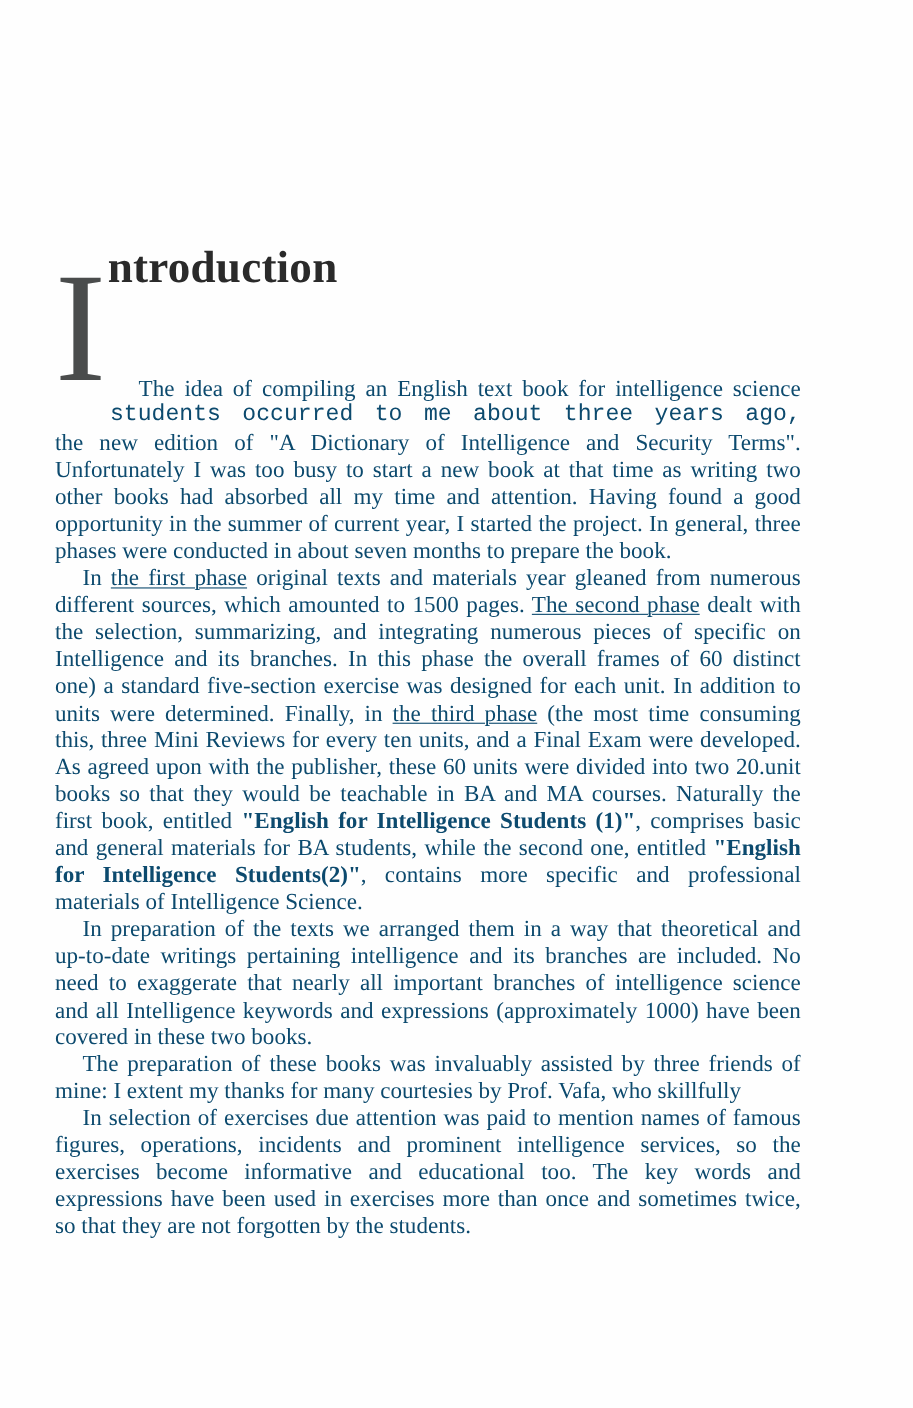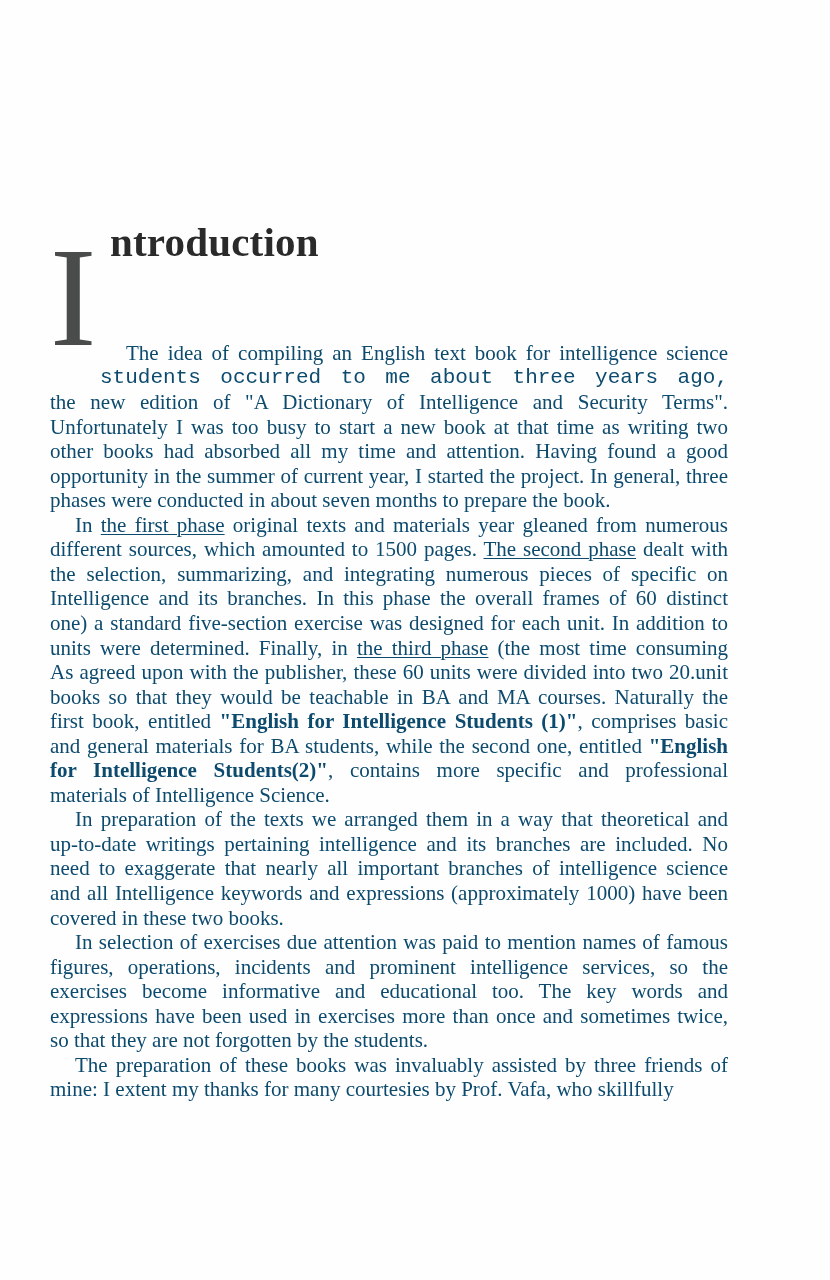--- a/index.html
+++ b/index.html
@@ -35,21 +35,21 @@
       font-family: "Liberation Serif", serif;
       font-size: 142px;
       line-height: 1;
       color: #4a4c4c;
       font-weight: normal;
       transform: scaleX(0.98);
       transform-origin: left top;
     }
     .heading-rest {
       position: absolute;
-      left: 60px;
+      left: 48px;
       top: 0px;
       font-family: "Liberation Serif", serif;
       font-weight: bold;
       font-size: 41px;
       line-height: 1;
       color: #2a2a2a;
       letter-spacing: 0.2px;
     }
     .body-text {
       position: absolute;
@@ -98,40 +98,41 @@
         <span class="line justify"><span>opportunity in the summer of current year, I started the project. In general, three</span></span>
         <span class="line left"><span>phases were conducted in about seven months to prepare the book.</span></span>
       </div>
       <div class="paragraph">
         <span class="line justify indent-para"><span>In </span><span class="u">the first phase</span><span> original texts and materials year gleaned from numerous</span></span>
         <span class="line justify"><span>different sources, which amounted to 1500 pages. </span><span class="u">The second phase</span><span> dealt with</span></span>
         <span class="line justify"><span>the selection, summarizing, and integrating numerous pieces of specific on</span></span>
         <span class="line justify"><span>Intelligence and its branches. In this phase the overall frames of 60 distinct</span></span>
         <span class="line justify"><span>one) a standard five-section exercise was designed for each unit. In addition to</span></span>
         <span class="line justify"><span>units were determined. Finally, in </span><span class="u">the third phase</span><span> (the most time consuming</span></span>
+        <span class="line justify"><span>this, three Mini Reviews for every ten units, and a Final Exam were developed.</span></span>
         <span class="line justify"><span>As agreed upon with the publisher, these 60 units were divided into two 20.unit</span></span>
         <span class="line justify"><span>books so that they would be teachable in BA and MA courses. Naturally the</span></span>
         <span class="line justify"><span>first book, entitled </span><span class="b">"English for Intelligence Students (1)"</span><span>, comprises basic</span></span>
         <span class="line justify"><span>and general materials for BA students, while the second one, entitled </span><span class="b">"English</span></span>
         <span class="line justify"><span class="b">for Intelligence Students(2)"</span><span>, contains more specific and professional</span></span>
         <span class="line left"><span>materials of Intelligence Science.</span></span>
       </div>
       <div class="paragraph">
         <span class="line justify indent-para"><span>In preparation of the texts we arranged them in a way that theoretical and</span></span>
         <span class="line justify"><span>up-to-date writings pertaining intelligence and its branches are included. No</span></span>
         <span class="line justify"><span>need to exaggerate that nearly all important branches of intelligence science</span></span>
         <span class="line justify"><span>and all Intelligence keywords and expressions (approximately 1000) have been</span></span>
         <span class="line left"><span>covered in these two books.</span></span>
       </div>
       <div class="paragraph">
+        <span class="line justify indent-para"><span>The preparation of these books was invaluably assisted by three friends of</span></span>
+        <span class="line left"><span>mine: I extent my thanks for many courtesies by Prof. Vafa, who skillfully</span></span>
+      </div>
+      <div class="paragraph">
         <span class="line justify indent-para"><span>In selection of exercises due attention was paid to mention names of famous</span></span>
         <span class="line justify"><span>figures, operations, incidents and prominent intelligence services, so the</span></span>
         <span class="line justify"><span>exercises become informative and educational too. The key words and</span></span>
         <span class="line justify"><span>expressions have been used in exercises more than once and sometimes twice,</span></span>
         <span class="line left"><span>so that they are not forgotten by the students.</span></span>
       </div>
-      <div class="paragraph">
-        <span class="line justify indent-para"><span>The preparation of these books was invaluably assisted by three friends of</span></span>
-        <span class="line left"><span>mine: I extent my thanks for many courtesies by Prof. Vafa, who skillfully</span></span>
-      </div>
     </div>
 
 </div>
 
 </body></html>

